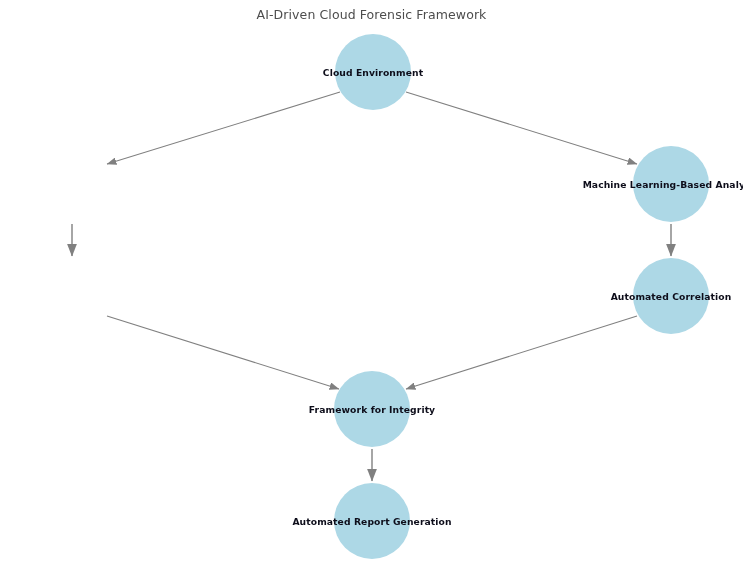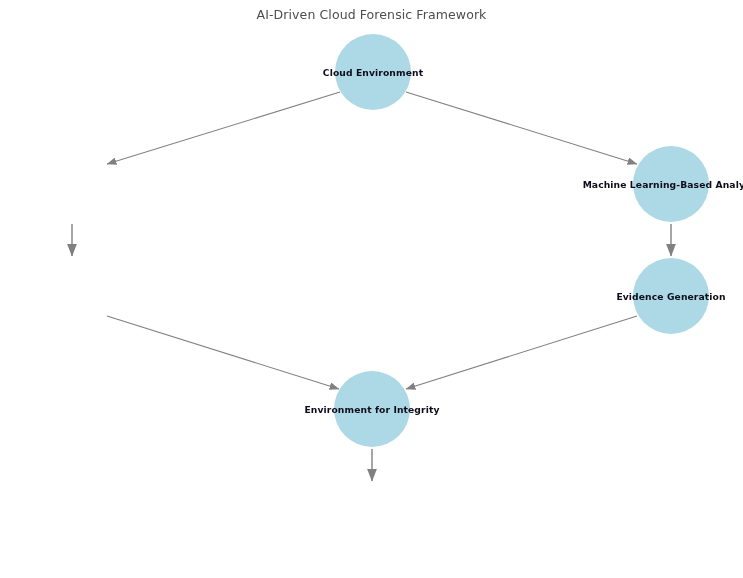--- a/index.html
+++ b/index.html
@@ -111,23 +111,27 @@
 
 
     <div class="node" style="left:671px; top:184px;">
       <div class="node-circle"></div>
       <span class="node-label">Machine Learning-Based Analysis</span>
     </div>
 
 
     <div class="node" style="left:671px; top:296px;">
       <div class="node-circle"></div>
-      <span class="node-label">Evidence Generation</span>
+      <span class="node-label">Automated Correlation</span>
     </div>
 
     <div class="node" style="left:372px; top:409px;">
       <div class="node-circle"></div>
-      <span class="node-label">Environment for Integrity</span>
+      <span class="node-label">Framework for Integrity</span>
     </div>
 
+    <div class="node" style="left:372px; top:521px;">
+      <div class="node-circle"></div>
+      <span class="node-label">Automated Report Generation</span>
+    </div>
 
   </div>
 </div>
 
 </body></html>

